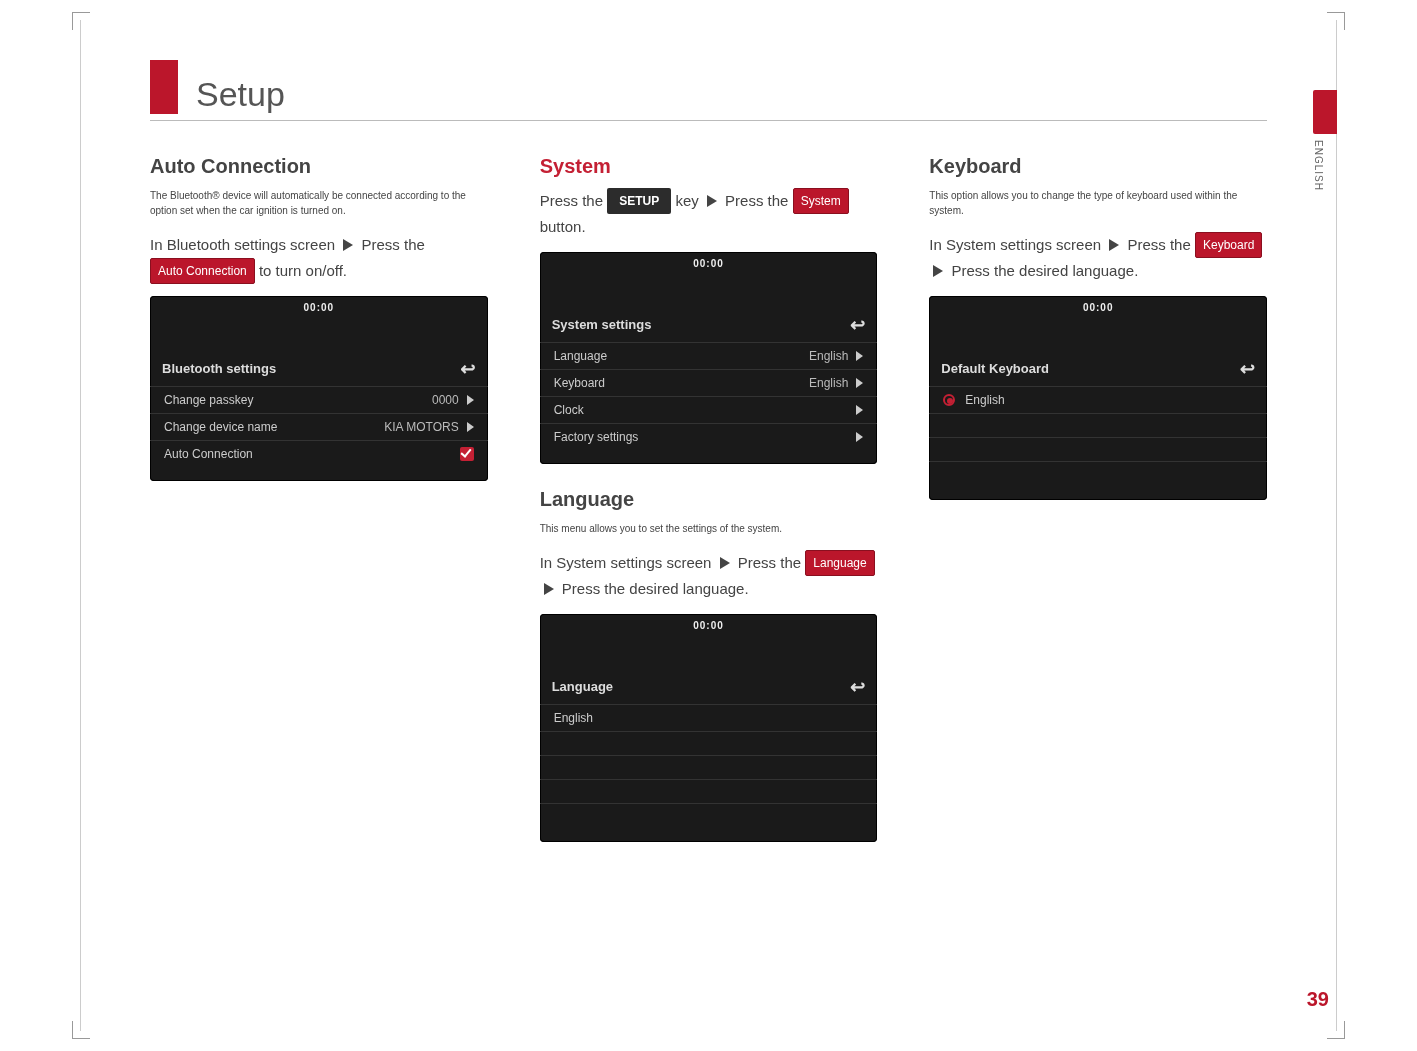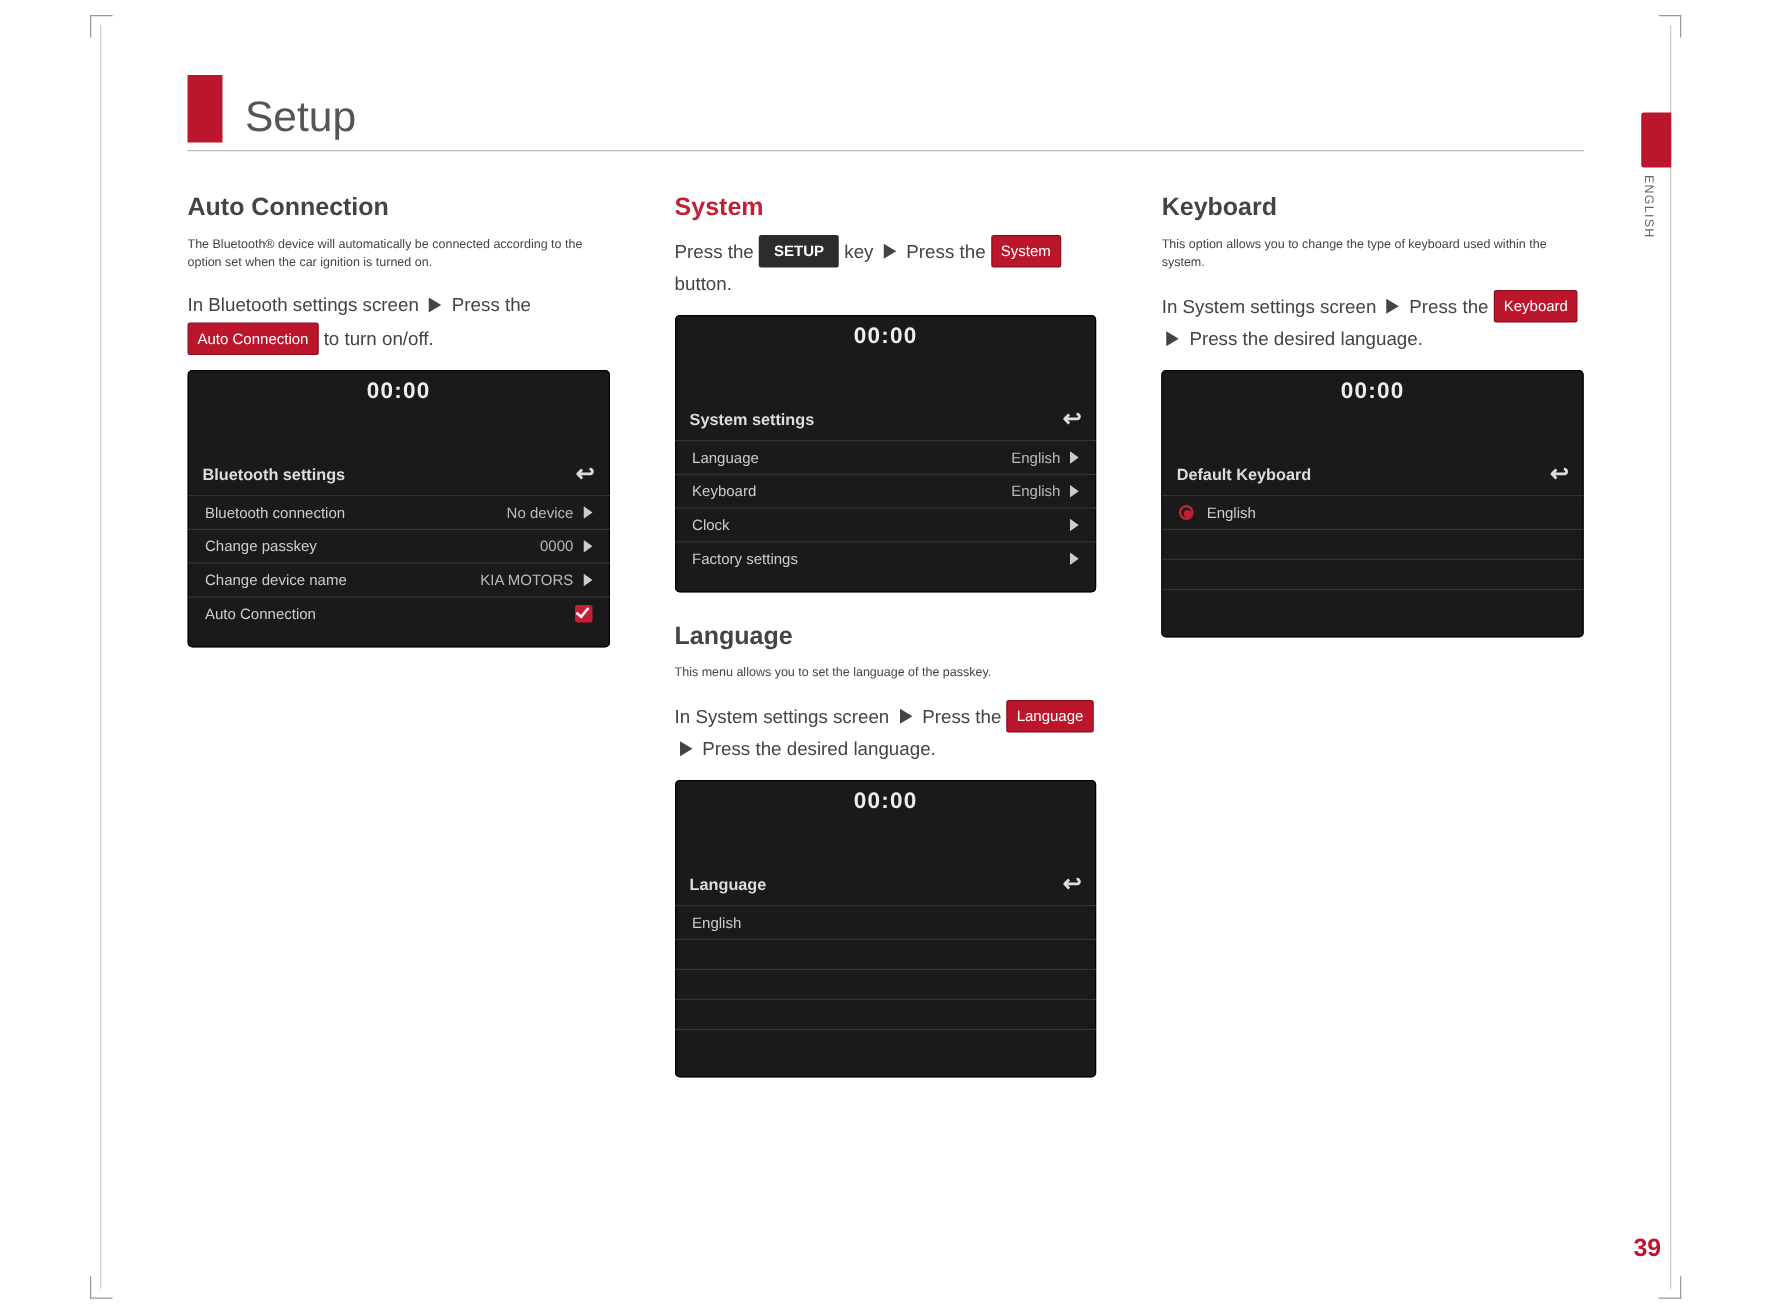--- a/index.html
+++ b/index.html
@@ -83,21 +83,21 @@
     color: #ddd;
     font-family: Arial, sans-serif;
     font-size: 12px;
     padding-bottom: 14px;
     margin-bottom: 24px;
     box-shadow: inset 0 0 0 1px #000;
   }
   .device .timebar {
     text-align: center;
     color: #eee;
-    font-size: 18px;
+    font-size: 10px;
     font-weight: 600;
     padding: 6px 0 4px;
     letter-spacing: 1px;
   }
   .device .panel-title-row {
     display: flex; justify-content: space-between; align-items: center;
     padding: 4px 12px 6px;
     font-size: 13px; font-weight: 600;
     border-bottom: 1px solid #333;
     margin-top: 37px;
@@ -177,27 +177,20 @@
         <span>to turn on/off.</span>
       </p>
 
       <div class="device">
         <div class="timebar">00:00</div>
         <div class="panel-title-row">
           <span>Bluetooth settings</span>
           <span class="back-glyph">↩</span>
         </div>
         <div class="row">
-          <span class="rlabel">Bluetooth connection</span>
-          <span class="rval">
-              <span>No device</span>
-              <span class="chev"></span>
-            </span>
-        </div>
-        <div class="row">
           <span class="rlabel">Change passkey</span>
           <span class="rval">
               <span>0000</span>
               <span class="chev"></span>
             </span>
         </div>
         <div class="row">
           <span class="rlabel">Change device name</span>
           <span class="rval">
               <span>KIA MOTORS</span>
@@ -253,21 +246,21 @@
         </div>
         <div class="row">
           <span class="rlabel">Factory settings</span>
           <span class="rval">
               <span class="chev"></span>
             </span>
         </div>
       </div>
 
       <div class="hsub">Language</div>
-      <p class="body-text">This menu allows you to set the language of the passkey.</p>
+      <p class="body-text">This menu allows you to set the settings of the system.</p>
       <p class="step">
         <span>In System settings screen</span>
         <span class="tri"></span>
         <span>Press the</span>
         <span class="btn-red">Language</span>
         <br>
         <span class="tri"></span>
         <span>Press the desired language.</span>
       </p>
 

